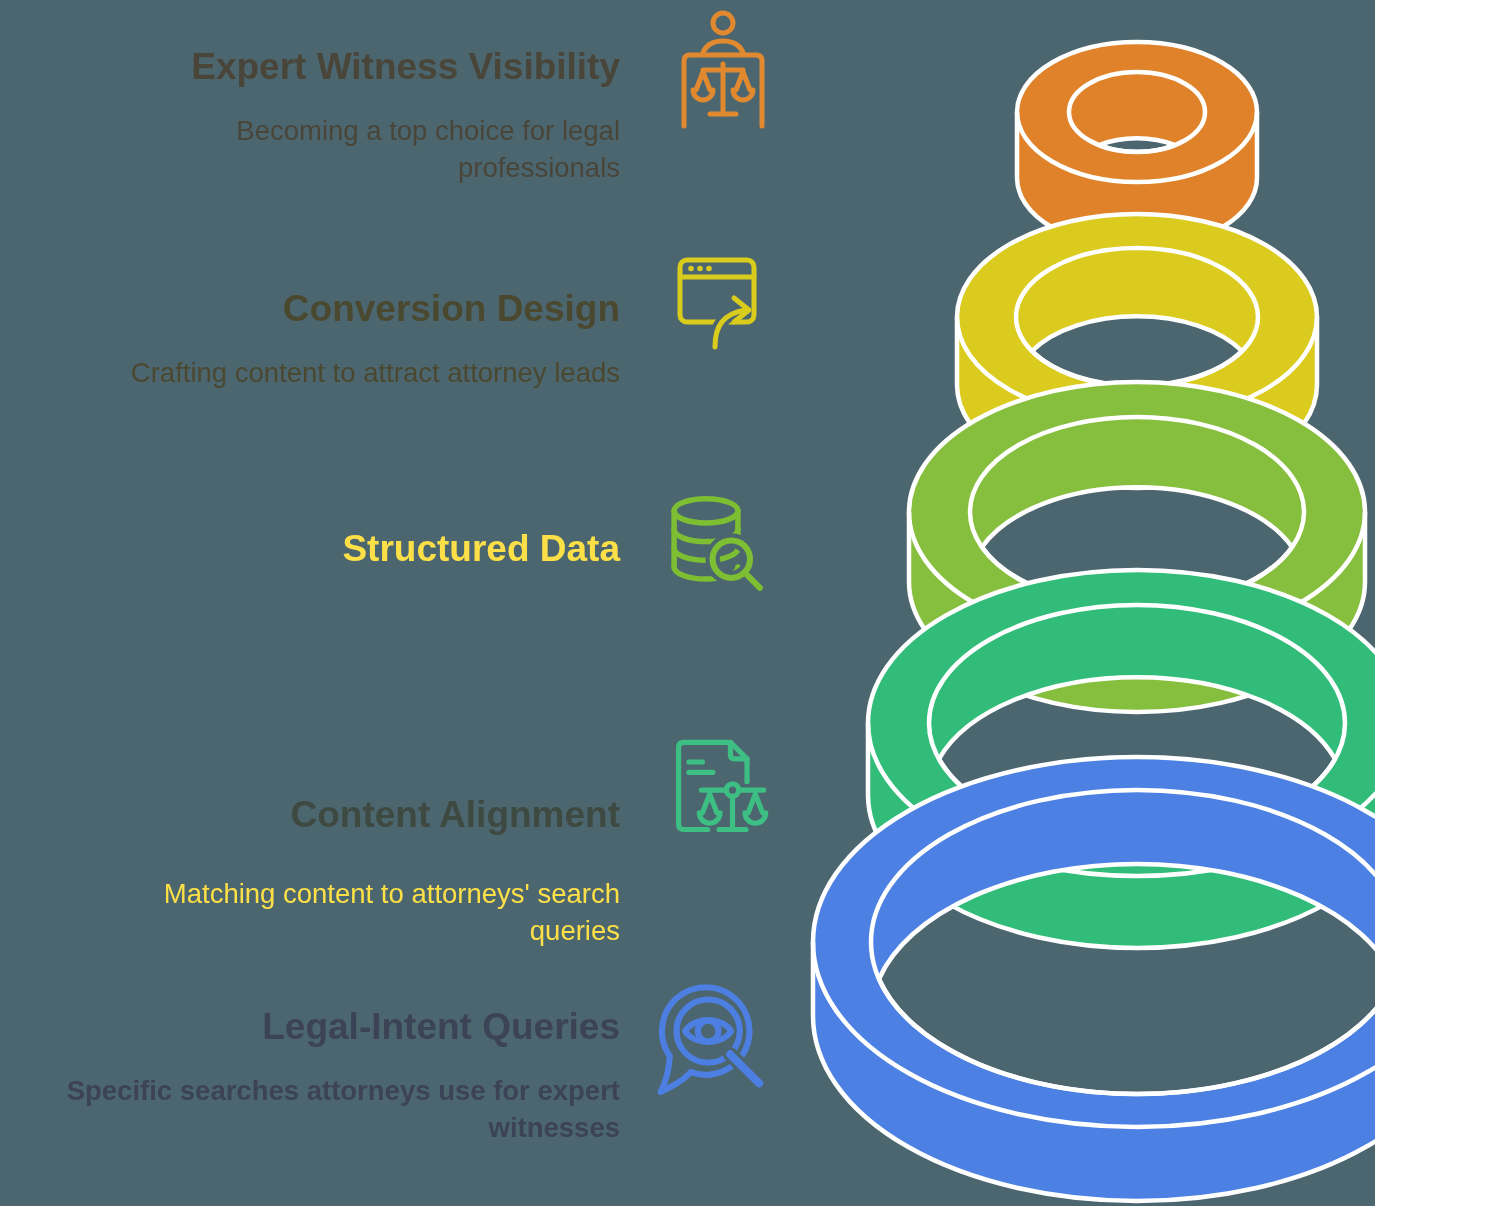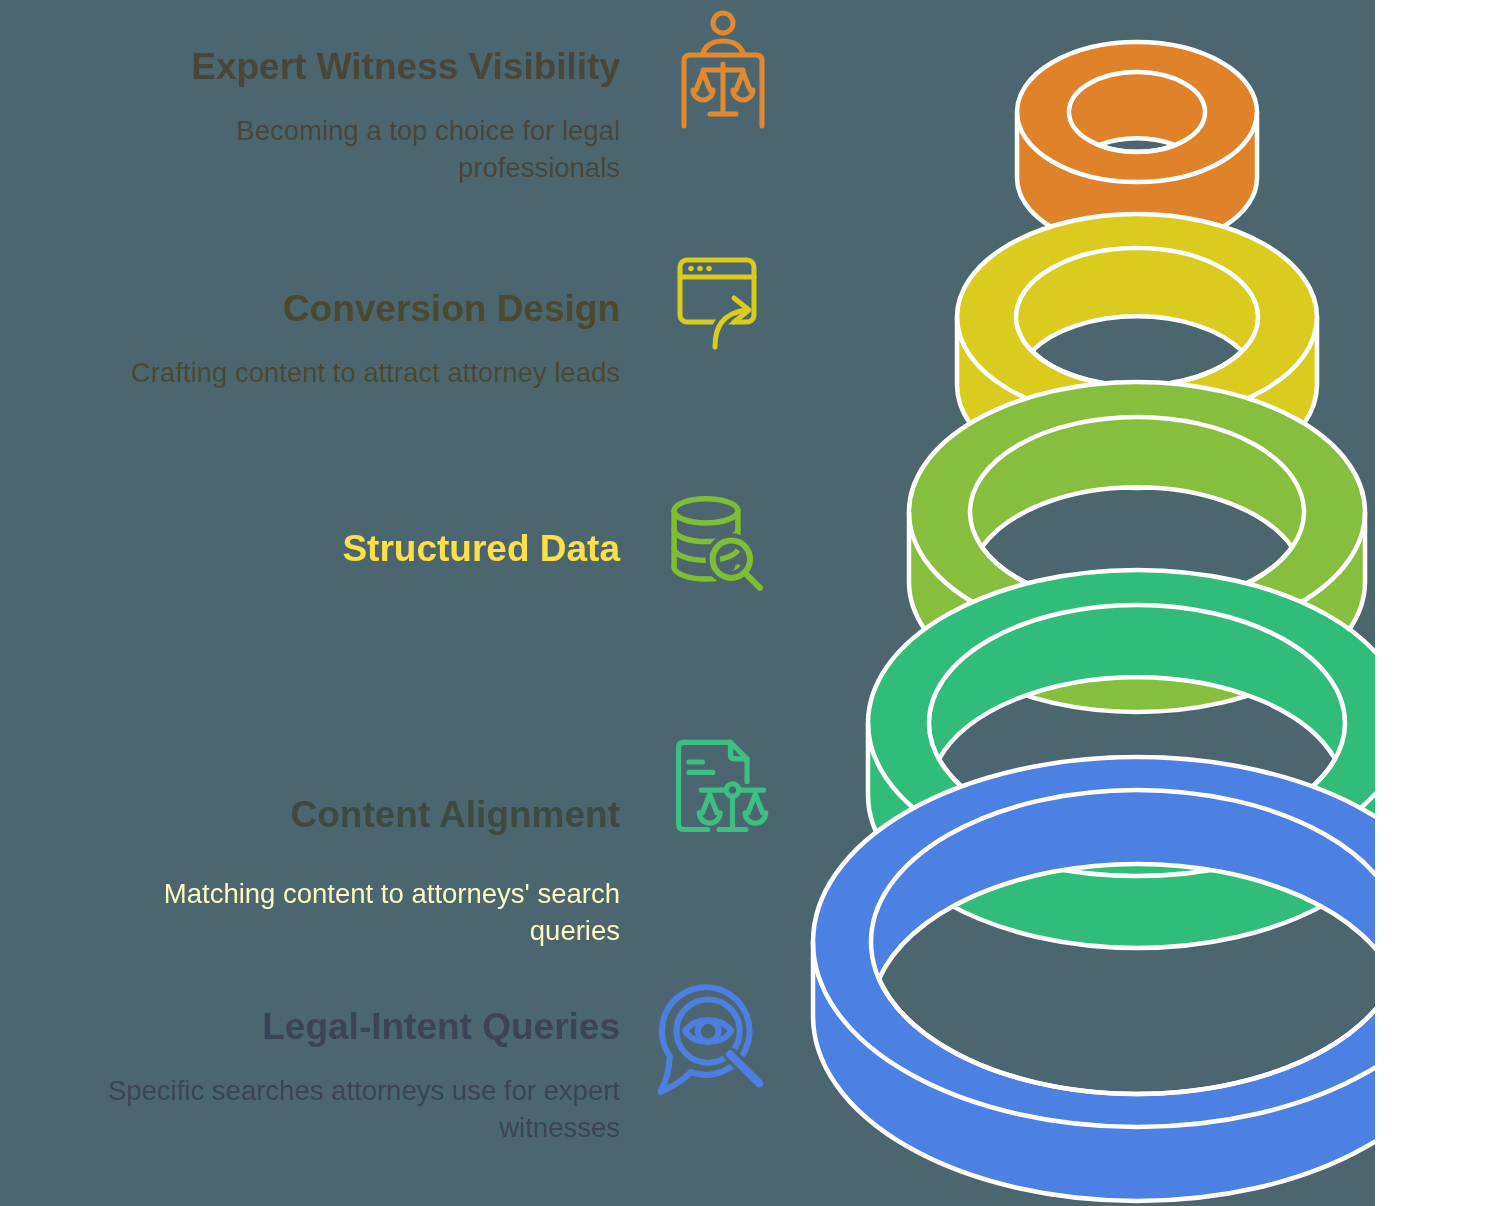--- a/index.html
+++ b/index.html
@@ -117,21 +117,21 @@
     <circle fill="none" stroke-width="13" cx="63" cy="61" r="17" stroke="#4C6670"></circle>
     <path fill="none" stroke-width="13" stroke-linecap="round" d="M75 73 L89 87" stroke="#4C6670"></path>
     <g fill="none" stroke-width="5.5" stroke-linecap="round" stroke="#7DBE33">
       <circle cx="63" cy="61" r="17"></circle>
       <path d="M75 73 L89 87"></path>
     </g>
   </svg>
 
   <div class="section" style="top:792px">
     <div class="sec-title" style="color: rgb(62, 74, 65);">Content Alignment</div>
-    <div class="sec-sub" style="color: #fef9c3; margin-top: 37px;">
+    <div class="sec-sub" style="color: #fde047; margin-top: 37px;">
       <div>Matching content to attorneys' search</div>
       <div>queries</div>
     </div>
   </div>
   <svg class="icon" style="left:666px;top:734px;width:104px;height:110px" viewBox="0 0 100 106">
     <g fill="none" stroke-width="5" stroke-linecap="round" stroke-linejoin="round" stroke="#3DBE82">
       <path d="M40 92 H17 Q12 92 12 87 V13 Q12 8 17 8 H62 L78 24 V46"></path>
       <path d="M62 8 V20 Q62 24 66 24 H78"></path>
       <path d="M22 27 H35"></path>
       <path d="M22 37 H45"></path>
@@ -144,21 +144,21 @@
       <path d="M51 92 H77"></path>
       <path d="M42 58 L35 76 M42 58 L49 76"></path>
       <path d="M32 76 A10 10 0 0 0 52 76"></path>
       <path d="M86 58 L79 76 M86 58 L93 76"></path>
       <path d="M76 76 A10 10 0 0 0 96 76"></path>
     </g>
   </svg>
 
   <div class="section" style="top:1004px">
     <div class="sec-title" style="color: rgb(60, 67, 87);">Legal-Intent Queries</div>
-    <div class="sec-sub" style="color: rgb(60, 67, 87);">
+    <div class="sec-sub" style="color: rgb(60, 67, 87); font-weight: bold;">
       <div>Specific searches attorneys use for expert</div>
       <div>witnesses</div>
     </div>
   </div>
   <svg class="icon" style="left:652px;top:980px;width:122px;height:118px" viewBox="0 0 100 97">
     <g fill="none" stroke-width="5" stroke-linecap="round" stroke-linejoin="round" stroke="#4C7FE1">
       <path d="M31.7 75.8 A36 36 0 1 0 14.5 62.6 C14 73 12 82 7 92 C17 87 25 83 31.7 75.8"></path>
       <circle cx="46" cy="42" r="26"></circle>
       <path d="M27 42 C35 30 57 30 65 42 C57 54 35 54 27 42 Z"></path>
       <circle cx="46" cy="42" r="8.5"></circle>

